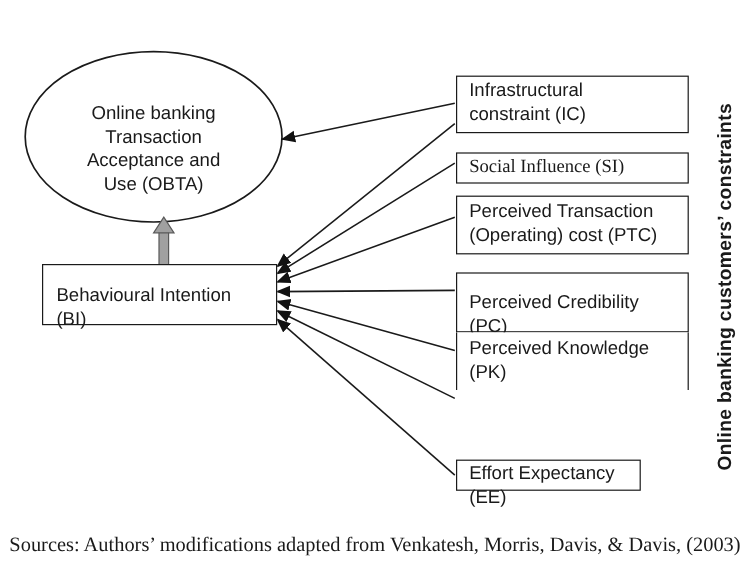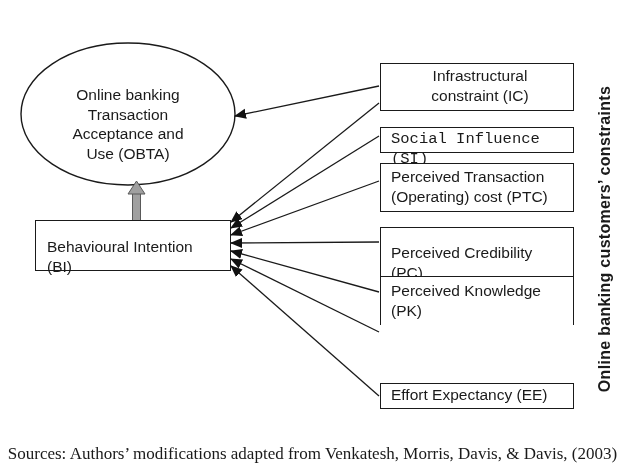--- a/index.html
+++ b/index.html
@@ -25,30 +25,30 @@
   .ml { white-space: pre-line; }
   .box {
     position: absolute;
     background: #ffffff;
     border: 1.5px solid #1a1a1a;
     font-size: 15.5px;
     line-height: 20px;
     padding: 3px 4px 0 10px;
   }
   .bi-box { left: 35px; top: 220px; width: 196px; height: 51px; padding-top: 16px; padding-left: 11px; }
-  .f-ic  { left: 380px; top: 63px;  width: 194px; height: 48px; padding-top: 2px; text-align: center; }
+  .f-ic  { left: 380px; top: 63px;  width: 194px; height: 48px; padding-top: 2px; }
   .f-si  { left: 380px; top: 127px; width: 194px; height: 26px; padding-top: 1px;
-           font-family: Liberation Mono, monospace; }
+           font-family: Liberation Serif, serif; }
   .f-ptc { left: 380px; top: 163px; width: 194px; height: 49px; padding-top: 3px; }
   .f-pc  { left: 380px; top: 227px; width: 194px; height: 50px; padding-top: 15px; }
   .f-pk  { left: 380px; top: 277px; width: 194px; height: 48px; padding-top: 4px;
            border-top: none; border-bottom: none; }
   .f-pe  { left: 380px; top: 325px; width: 194px; height: 52px; padding-top: 3px;
            border-top-width: 3px; }
-  .f-ee  { left: 380px; top: 383px; width: 194px; height: 26px; padding-top: 1px; }
+  .f-ee  { left: 380px; top: 383px; width: 154px; height: 26px; padding-top: 1px; }
   .ellipse-label {
     position: absolute;
     left: 30px; top: 70px; width: 196px;
     text-align: center;
     font-size: 15.5px;
     line-height: 19.5px;
     margin-top: 15px;
   }
   .side-label {
     position: absolute;

